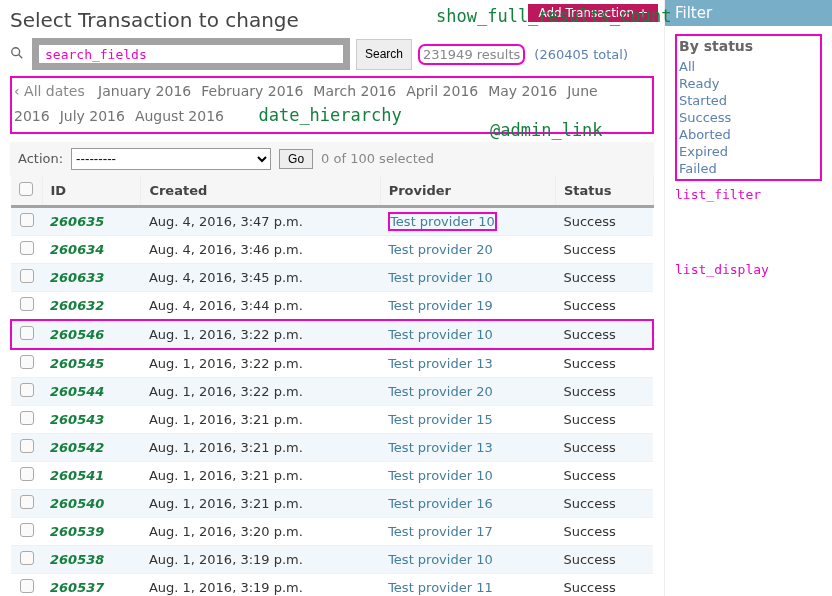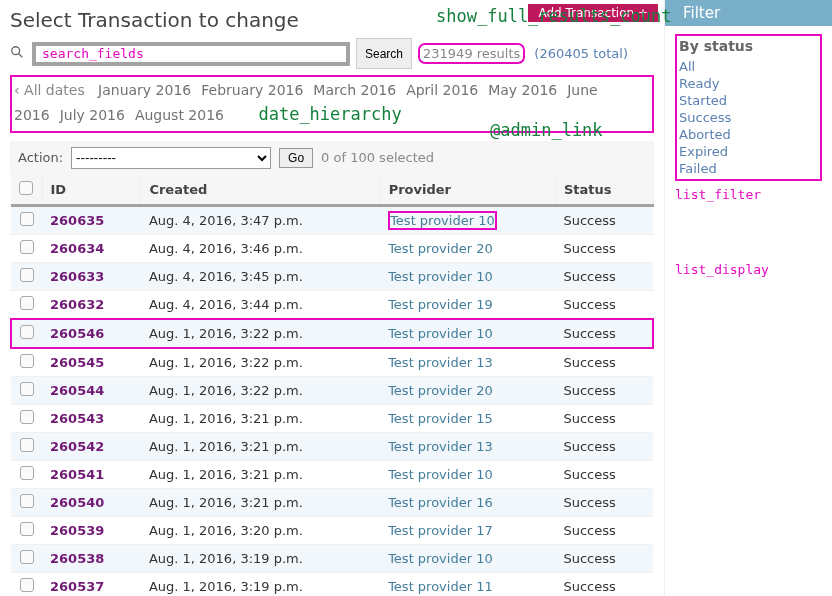--- a/index.html
+++ b/index.html
@@ -6,42 +6,42 @@
 body { font-family: "Lucida Grande", "DejaVu Sans", "Bitstream Vera Sans", Verdana, Arial, sans-serif; font-size: 13px; color: #333; background: #fff; width: 832px; }
 .container { display: flex; width: 832px; }
 .main { flex: 1; padding: 8px 10px; position: relative; min-width: 0; }
 .sidebar { width: 168px; padding: 8px 10px; border-left: 1px solid #eee; }
 h1 { font-size: 20px; font-weight: 400; color: #444; margin-bottom: 6px; }
 .annot { color: #15803d; font-family: monospace; font-size: 17px; position: absolute; }
 .annot-box { border: 2px solid #e708c1; }
 .addbtn { position: absolute; top: 4px; right: 6px; background: #be185d; color: #fff; border-radius: 0; padding: 2px 10px; font-size: 12px; cursor: pointer; }
 .searchrow { display: flex; align-items: center; gap: 6px; margin-bottom: 6px; }
 .searchrow .mag { width: 16px; display: inline-block; }
-.searchrow input[type=text] { width: 318px; height: 24px; padding: 2px 6px; border: 4px solid #a3a3a3; color: #e708c1; font-family: monospace; font-size: 13px; }
+.searchrow input[type=text] { width: 318px; height: 32px; padding: 2px 6px; border: 7px solid #a3a3a3; color: #e708c1; font-family: monospace; font-size: 13px; }
 .searchrow input[type=submit] { height: 31px; padding: 0 8px; background: #eee; border: 1px solid #ccc; cursor: pointer; font-size: 12px; }
 .resultscount { padding: 1px 3px; border-radius: 7px; }
 .resultscount .r1 { color: #888; }
 .resultscount .r2 { color: #5b80b2; }
 .datehier { margin: 4px 0 8px 0; font-size: 14px; line-height: 1.6; padding: 2px; }
 .datehier .back { color: #888; }
 .datehier a { color: #737373; text-decoration: none; margin-right: 10px; }
 .actions { background: #f6f6f6; padding: 6px 8px; display: flex; align-items: center; gap: 8px; font-size: 13px; color: #555; margin-bottom: 0; }
 .actions select { width: 200px; height: 22px; border: 1px solid #999; background: #fff; }
 .actions .gobtn { padding: 2px 8px; border: 1px solid #999; background: #eee; cursor: pointer; font-size: 12px; }
 .actions .selcount { color: #888; }
 table { width: 100%; border-collapse: collapse; font-size: 13px; }
 thead th { background: #f6f6f6; text-align: left; padding: 6px 8px; border-bottom: 3px solid #a3a3a3; border-right: 1px solid #eee; font-weight: bold; color: #444; }
 tbody td { padding: 5px 8px; border-bottom: 1px solid #f0f0f0; }
 tbody tr:nth-child(odd) { background: #f2f7fb; }
 tbody tr:nth-child(even) { background: #fff; }
-.idlink { color: #701a75; font-weight: bold; text-decoration: none; }
+.idlink { color: #15803d; font-weight: bold; text-decoration: none; font-style: italic; }
 .provlink { color: #447e9b; text-decoration: none; }
 .ckcol { width: 28px; text-align: center; }
 .ckbox { width: 14px; height: 14px; border: 1px solid #aaa; border-radius: 3px; display: inline-block; background: #fafafa; }
-.sidebar h2 { font-size: 15px; background: #79aec8; color: #fff; padding: 4px 18px; margin: -8px -10px 8px -10px; font-weight: 400; }
+.sidebar h2 { font-size: 15px; background: #79aec8; color: #fff; padding: 4px 10px; margin: -8px -10px 8px -10px; font-weight: 400; }
 .filtergrp { padding: 2px; }
 .filtergrp h3 { font-size: 14px; font-weight: bold; color: #666; margin-bottom: 4px; }
 .filtergrp .opt { color: #5b80b2; font-size: 13px; padding: 1px 0; cursor: pointer; }
 .sb-annot { color: #e708c1; font-family: monospace; font-size: 13px; margin-top: 6px; }
 svg.mag-icon { width: 14px; height: 14px; }
 </style>
 </head>
 <body>
 
 <div class="container">

